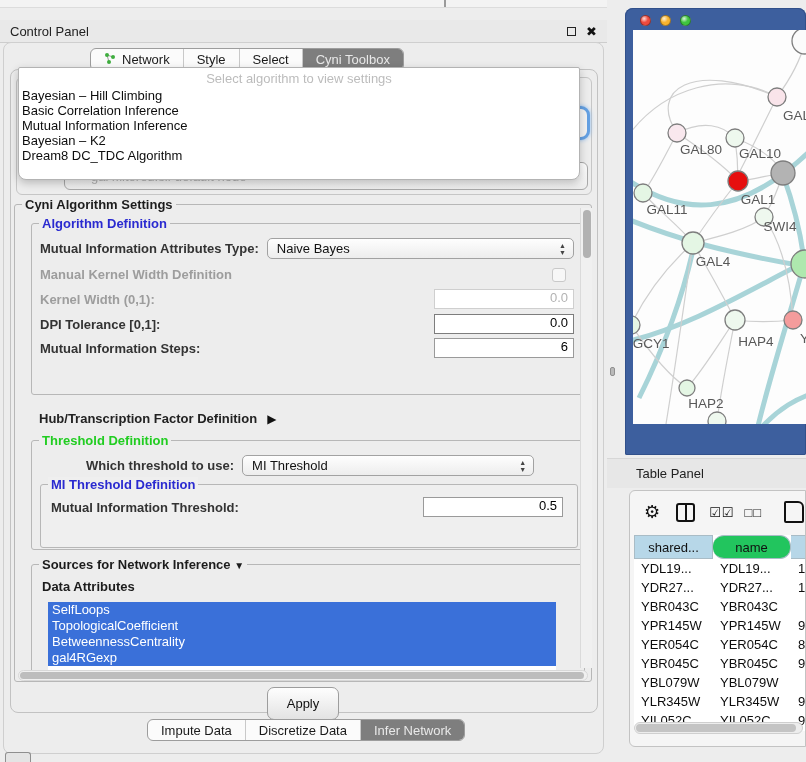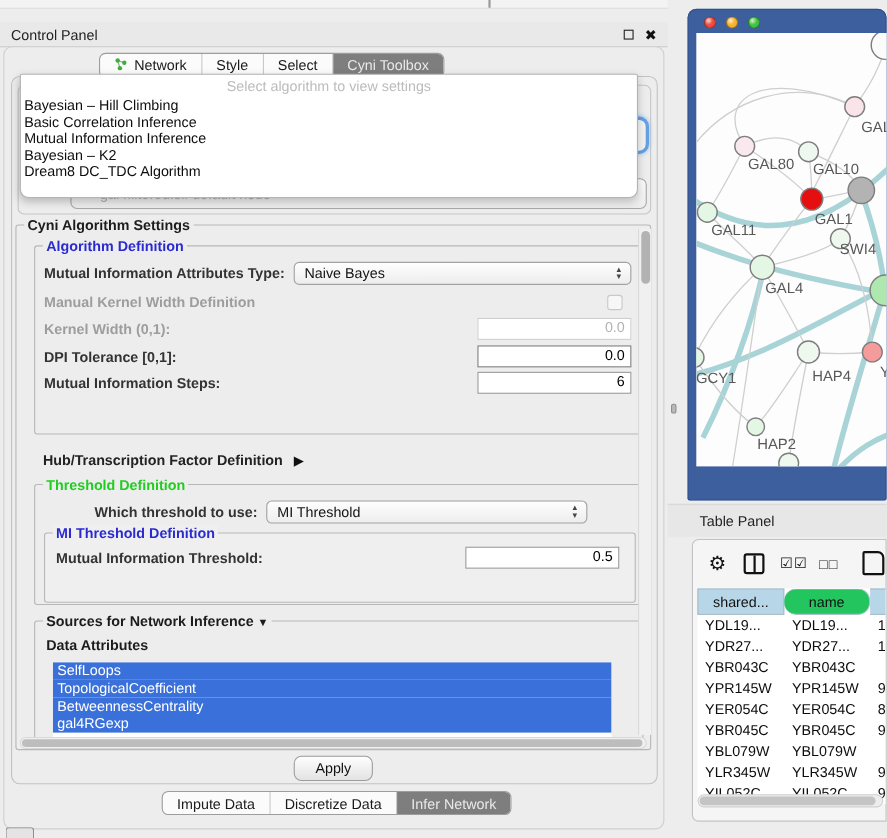--- a/index.html
+++ b/index.html
@@ -80,21 +80,21 @@
   #sources-box { width:554px; height:114px; padding:12px 8px 0 8px; }
   #sources-box .da-lbl { font-weight:bold; margin:2px 0 8px 2px; color:#1c1c1c; }
   #attr-list { position:relative; margin-left:8px; width:508px; height:70px; background:#fff; overflow:hidden; }
   .attr-item { height:16px; line-height:16px; background:#3a70d9; color:#fff; padding-left:4px; white-space:nowrap; }
 
   #settings-hscroll { left:18px; top:650px; width:570px; height:11px; background:#f0f0f0; border:1px solid #d8d8d8; border-radius:6px; }
   #settings-hthumb { position:absolute; left:1px; top:1px; width:564px; height:7px; background:#bdbdbd; border-radius:4px; }
   #settings-vscroll { left:580px; top:188px; width:12px; height:460px; background:#f0f0f0; border-left:1px solid #dadada; }
   #settings-vthumb { position:absolute; left:2px; top:2px; width:8px; height:48px; background:#b2b2b2; border-radius:4px; }
 
-  #apply-btn { left:267px; top:667px; width:72px; height:23px; border:1px solid #9d9d9d; border-radius:7px;
+  #apply-btn { left:267px; top:667px; width:72px; height:33px; border:1px solid #9d9d9d; border-radius:7px;
     background:linear-gradient(#fefefe,#e3e3e3); display:flex; align-items:center; justify-content:center; color:#111; }
 
   #bottom-tabbar { left:147px; top:699px; height:22px; display:flex; border:1px solid #9d9d9d; border-radius:6px;
     background:#fbfbfb; overflow:hidden; z-index:3; }
 
   
   #splitter-handle { left:610px; top:367px; width:5px; height:9px; background:#b9b9b9; border:1px solid #8f8f8f; border-radius:2px; }
 
   
   #net-window { left:625px; top:8px; width:181px; height:447px; background:#3d5f9e;

